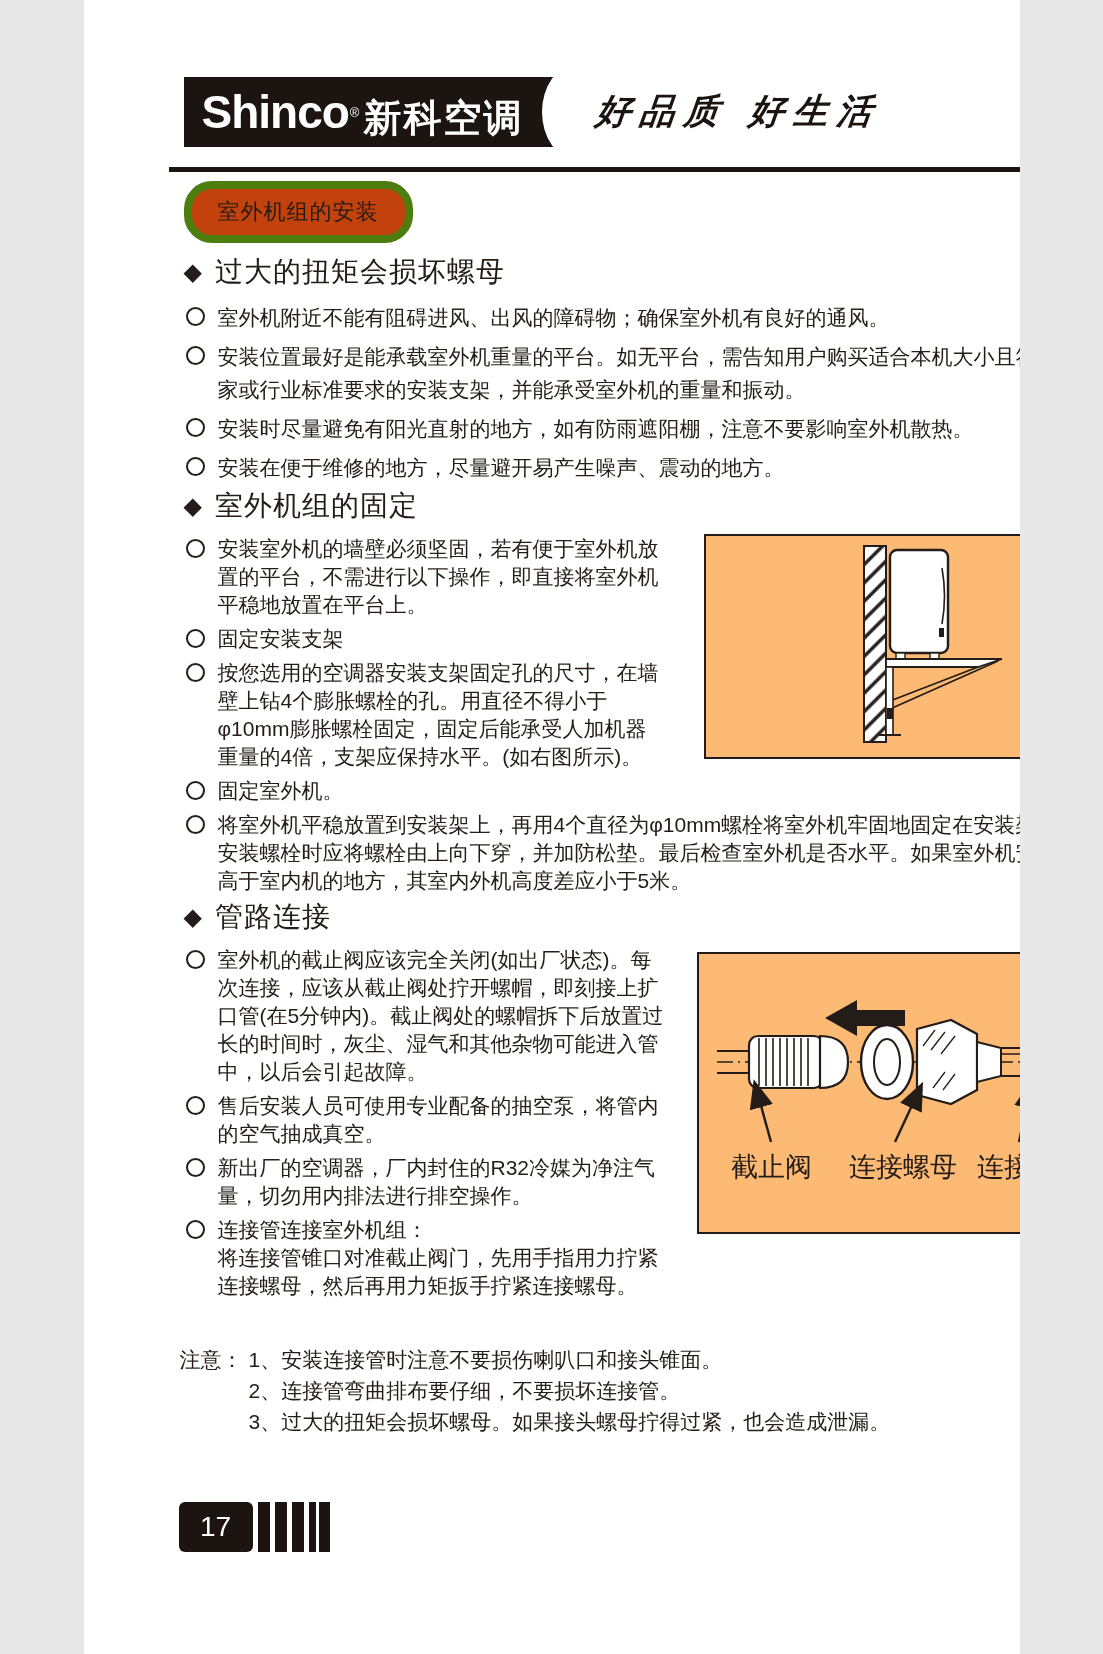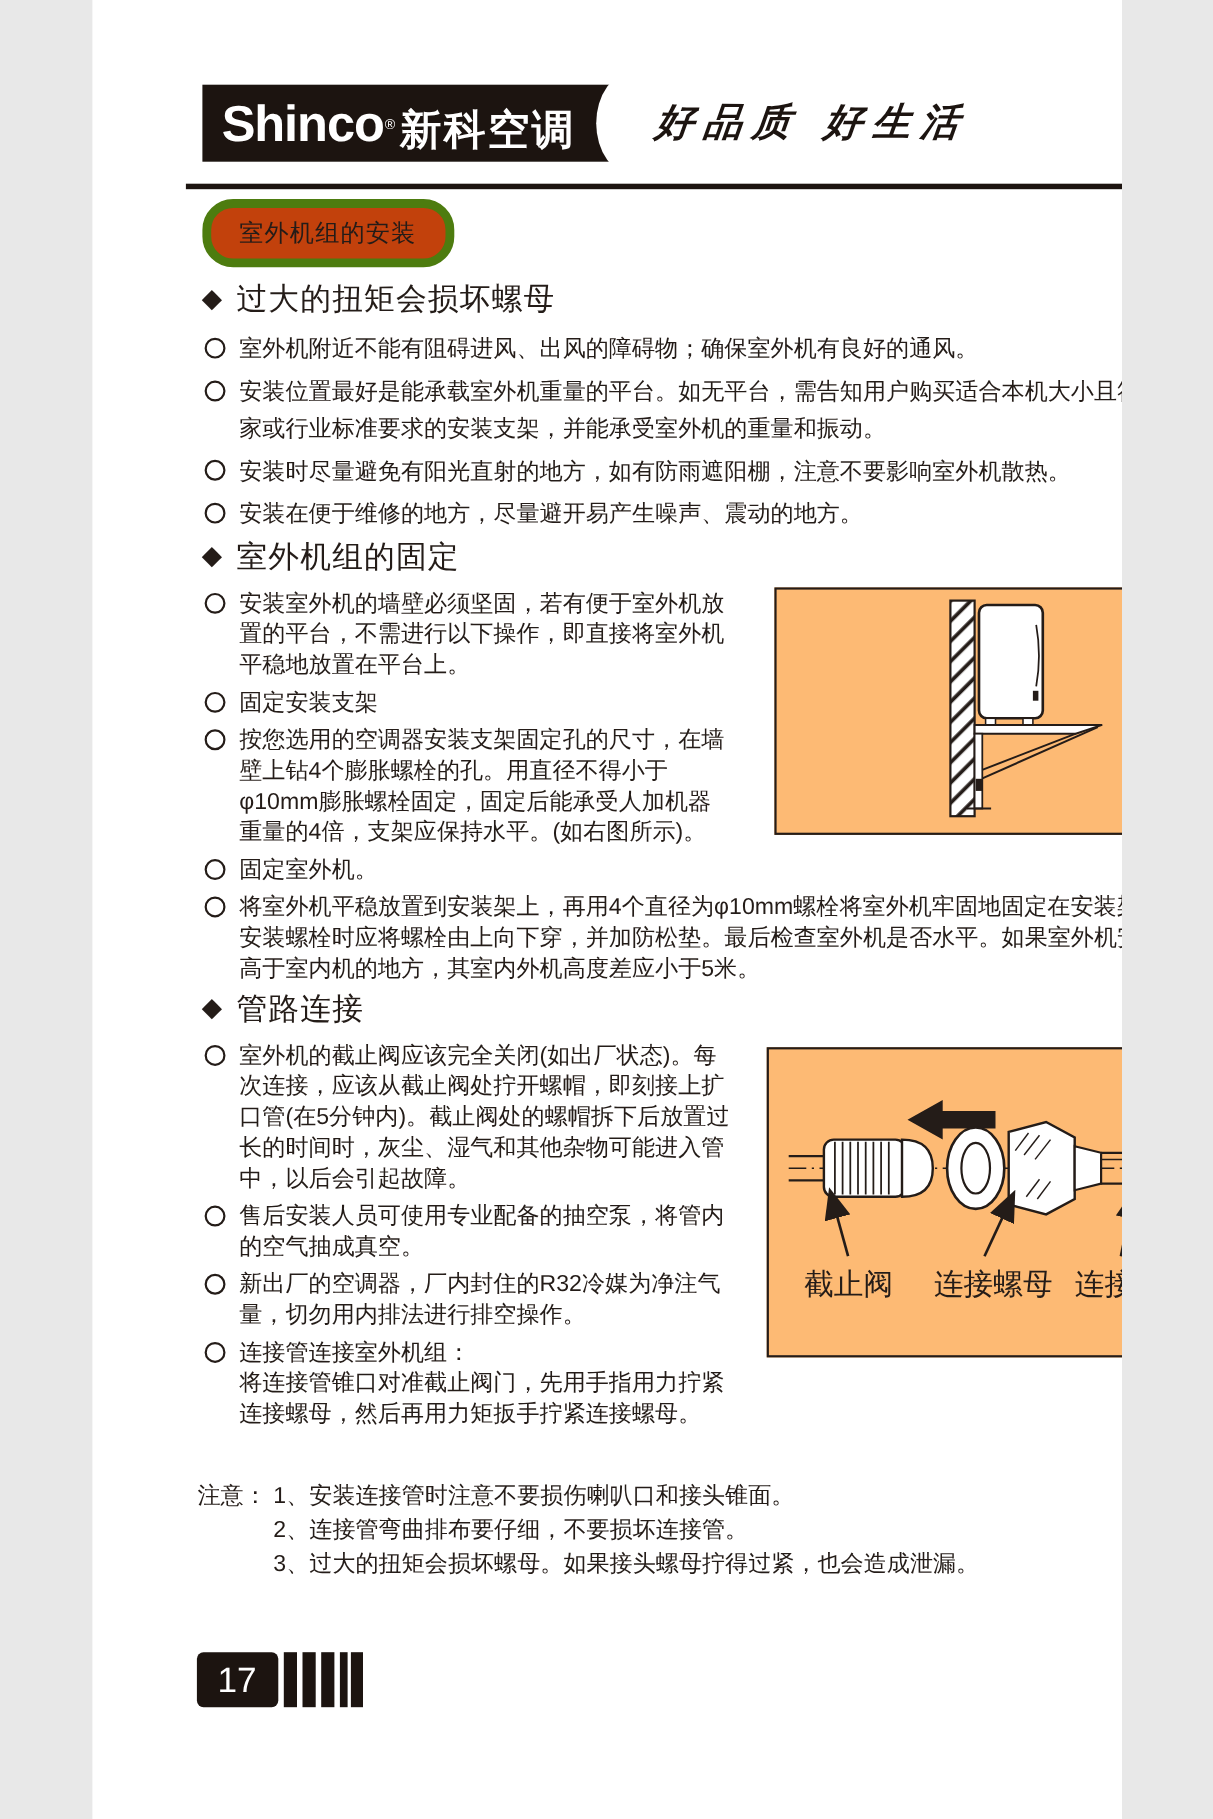--- a/index.html
+++ b/index.html
@@ -60,21 +60,21 @@
   #diag1{left:620px; top:534px; width:387px; height:221px;}
   #diag2{left:613px; top:952px; width:384px; height:278px;}
   .diag svg{display:block;}
   
   .notes{position:absolute; left:96px; top:1300px; display:flex; font-size:21px; line-height:31px;margin-top:44px;}
   .notes .prefix{flex:0 0 auto; margin-right:6px;}
   .notes .nitems div{margin:0;}
   
   .pagebox{
     position:absolute; left:95px; top:1502px; width:74px; height:50px;
-    background:#1c1410; border-radius:6px; color:#fff; font-size:32px;
+    background:#1c1410; border-radius:6px; color:#fff; font-size:28px;
     display:flex; align-items:center; justify-content:center;
   }
   .pagebars{position:absolute; left:174px; top:1502px; height:50px; display:flex;}
   .pagebars span{display:inline-block; background:#1c1410; height:50px; margin-right:5px;}
   .pagebars span:nth-child(1){width:12px;}
   .pagebars span:nth-child(2){width:12px;}
   .pagebars span:nth-child(3){width:12px;}
   .pagebars span:nth-child(4){width:7px; margin-right:3px;}
   .pagebars span:nth-child(5){width:11px;}
 </style>

